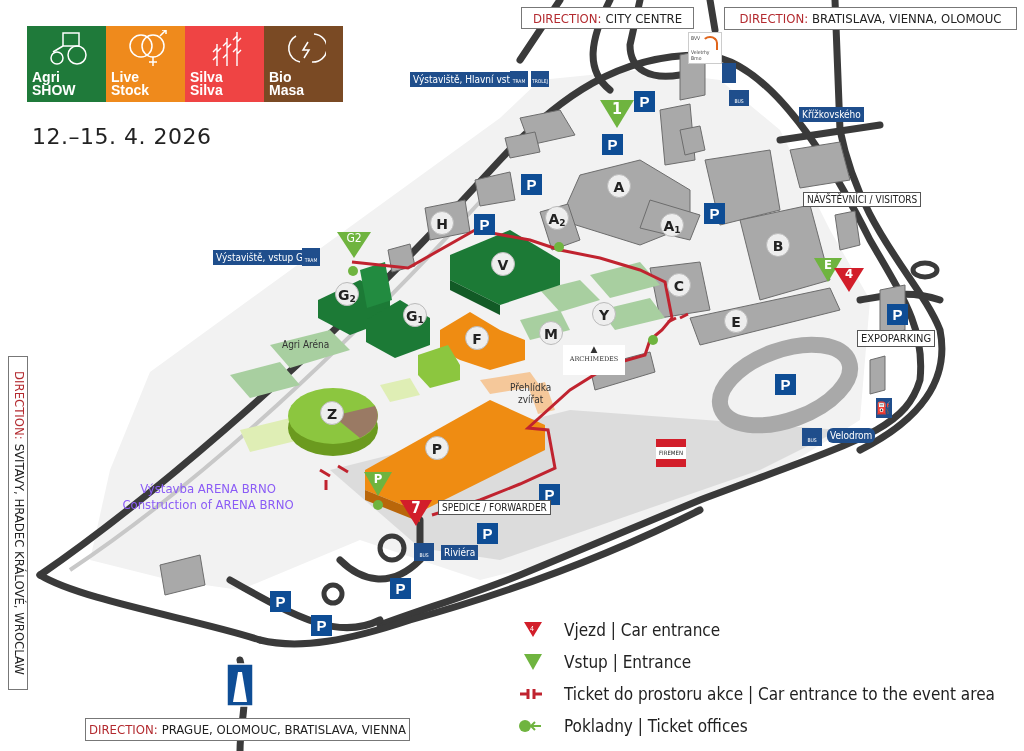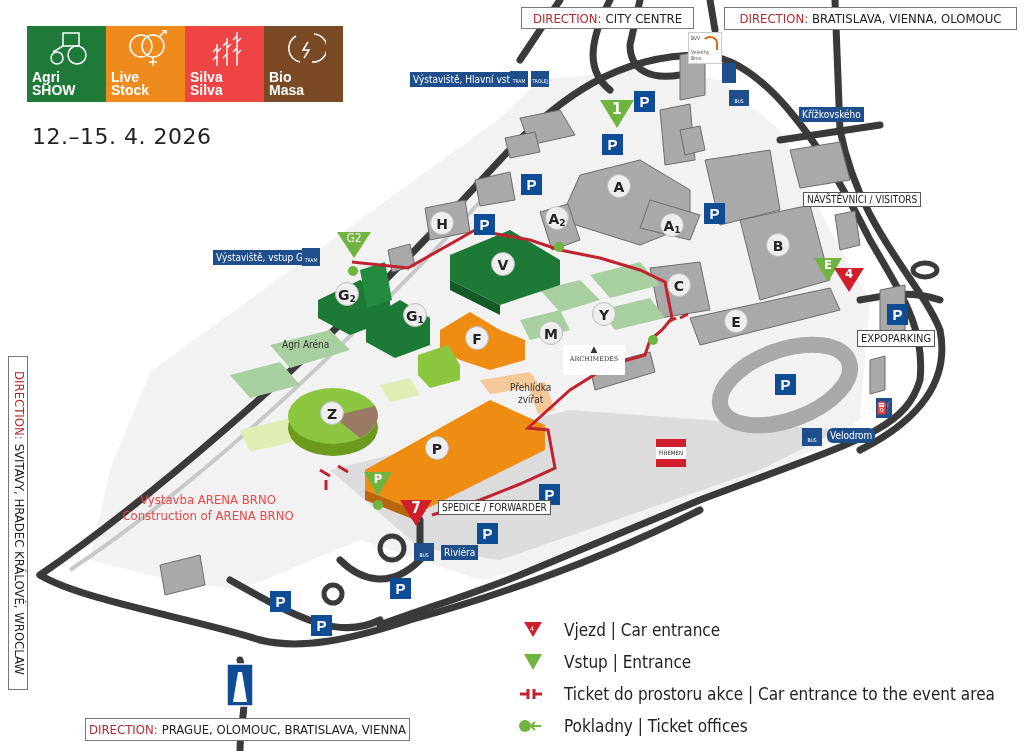--- a/index.html
+++ b/index.html
@@ -18,21 +18,21 @@
   .dir-vert{position:absolute;left:8px;top:356px;width:20px;height:334px;border:1.5px solid #777;background:#fff;box-sizing:border-box;}
   .dir-vert .inner{position:absolute;left:-155px;top:157px;width:330px;height:18px;transform:rotate(90deg);transform-origin:center;font-size:13px;color:#222;white-space:nowrap;text-align:center;line-height:18px;}
   .dir-vert .k{color:#b32a2f;margin-right:4px;}
   
   .stop{position:absolute;background:#1f4e8c;color:#fff;font-size:10px;padding:1px 3px;white-space:nowrap;line-height:13px;}
   .pbox{position:absolute;width:21px;height:21px;background:#0e4d95;color:#fff;font-family:"Liberation Sans",sans-serif;font-weight:bold;font-size:15px;text-align:center;line-height:21px;}
   .lbl{position:absolute;background:#fff;border:1px solid #555;font-size:10px;padding:1px 3px;white-space:nowrap;color:#222;}
   .hall{position:absolute;width:24px;height:24px;border-radius:50%;background:#eee;border:1px solid #bbb;font-family:"DejaVu Sans",sans-serif;font-weight:bold;font-size:14px;line-height:24px;text-align:center;color:#222;box-sizing:border-box;}
   .hall sub{font-size:9px;vertical-align:baseline;position:relative;top:2px;}
   .plain{position:absolute;font-size:10px;color:#333;white-space:nowrap;text-align:center;}
-  .arena-txt{position:absolute;left:108px;top:492px;width:200px;text-align:center;font-size:13px;line-height:16px;color:#ef4444;}
+  .arena-txt{position:absolute;left:108px;top:481px;width:200px;text-align:center;font-size:13px;line-height:16px;color:#8b5cf6;}
   
   .legend{position:absolute;left:516px;top:614px;}
   .legend .row{display:flex;align-items:center;height:32px;}
   .legend .sym{width:48px;height:20px;position:relative;}
   .legend .txt{font-size:17px;color:#222;white-space:nowrap;}
   .firemen{position:absolute;left:656px;top:439px;width:30px;height:28px;background:#fff;}
   .firemen .bar{height:8px;background:#d21e2a;}
   .firemen .ft{font-size:6px;text-align:center;line-height:12px;color:#222;}
   .archi{position:absolute;left:563px;top:345px;width:62px;height:30px;background:#fff;text-align:center;font-family:"DejaVu Serif",serif;font-size:6.5px;color:#333;line-height:10px;}
 </style>

